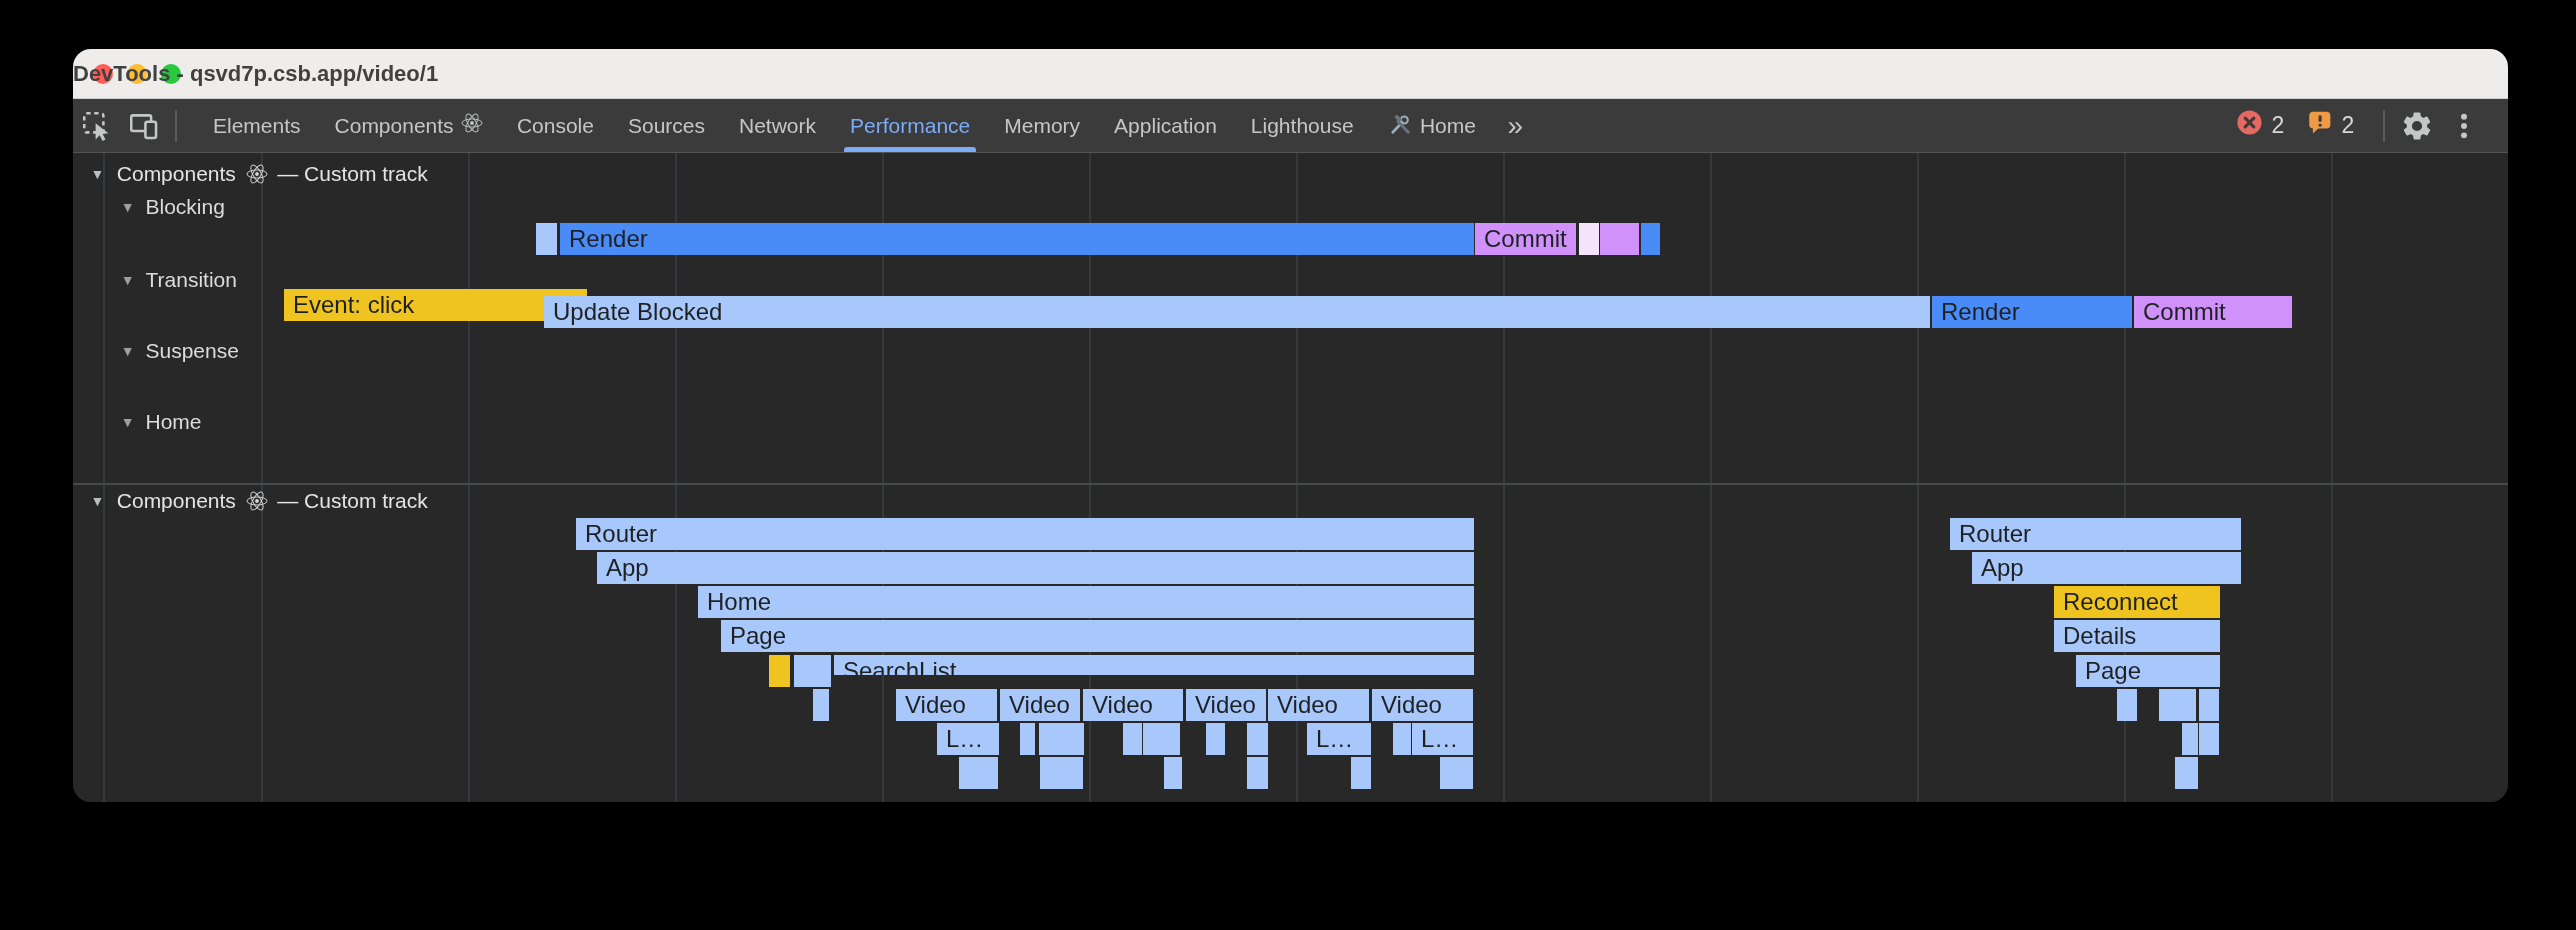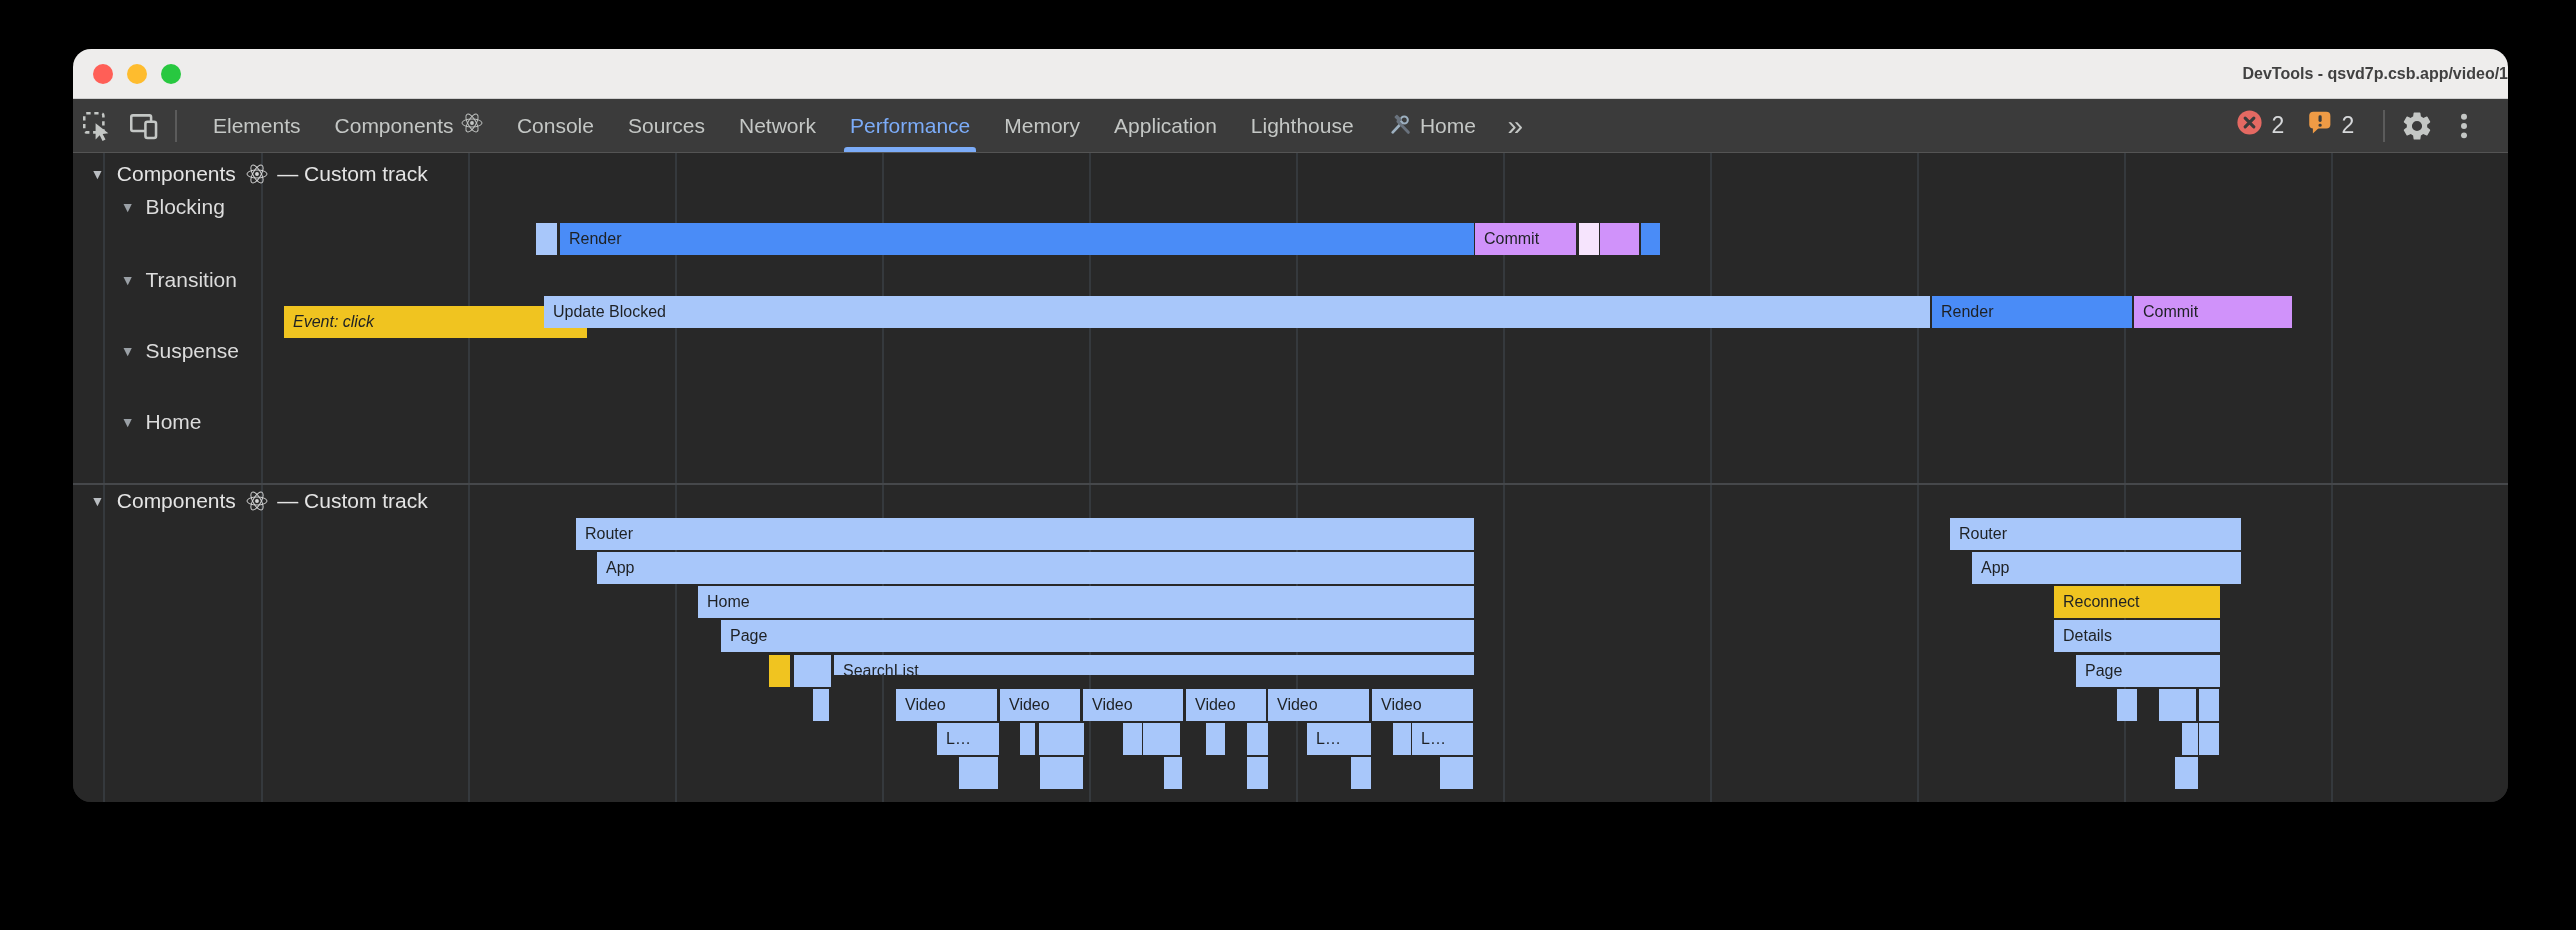--- a/index.html
+++ b/index.html
@@ -4,22 +4,22 @@
 <style>
   html,body{margin:0;padding:0;background:#000;}
   body{width:2576px;height:930px;position:relative;overflow:hidden;
        font-family:"Liberation Sans","DejaVu Sans",sans-serif;}
   .window{position:absolute;left:73px;top:49px;width:2435px;height:753px;
           border-radius:18px;overflow:hidden;background:#282828;}
   
   .titlebar{position:relative;height:49px;background:#eeedec;border-bottom:0.8px solid #cfcfcf;}
   .traffic{position:absolute;left:19.5px;top:0;height:49px;display:flex;align-items:center;gap:14px;}
   .tl{width:20px;height:20px;border-radius:50%;display:inline-block;}
-  .title{position:absolute;left:0;right:0;top:0;height:49px;line-height:49px;text-align:right;
-         font-size:16px;font-weight:700;color:#414141;}
+  .title{position:absolute;left:0;right:0;top:0;height:49px;line-height:49px;text-align:left;
+         font-size:22px;font-weight:700;color:#414141;}
   
   .toolbar{position:relative;height:53px;background:#3b3b3b;border-bottom:0.8px solid #545454;
            display:flex;align-items:center;color:#c4c7c5;}
   .tb-icon{display:flex;align-items:center;justify-content:center;width:47px;height:47px;flex:0 0 auto;}
   .tb-icon svg{display:block;}
   .tb-sep{width:1.6px;height:32px;background:#5b5b5b;margin:0 8px;flex:0 0 auto;}
   .tabs{display:flex;align-items:center;height:100%;margin-left:11.4px;flex:0 0 auto;}
   .tab{position:relative;height:100%;display:flex;align-items:center;padding:0 17px;
        font-size:21px;color:#c4c7c5;white-space:nowrap;cursor:default;}
   .tab .atom{margin-left:7.3px;}
@@ -35,21 +35,21 @@
      background-image:repeating-linear-gradient(to right,#35393d 0 1.6px,transparent 1.6px 207px);
      background-position:188px 0;}
   .hsep{position:absolute;left:0;width:100%;height:1.6px;background:#46484b;}
   .track-header{position:absolute;display:flex;align-items:center;gap:9.7px;height:28px;
      color:#e4e4e4;font-size:21px;white-space:nowrap;}
   .tri{font-size:14px;color:#b9bdc1;width:19.5px;text-align:center;flex:0 0 auto;}
   .lane-label{position:absolute;display:flex;align-items:center;gap:8px;height:26px;
      color:#dcdcdc;font-size:21px;white-space:nowrap;}
   .lane-label .tri{color:#9aa0a6;}
   .atom-badge{color:#d5d5d5;display:inline-flex;align-items:center;}
-  .bar{position:absolute;height:32px;line-height:32px;font-size:16px;color:#1e2124;
+  .bar{position:absolute;height:32px;line-height:32px;font-size:24px;color:#1e2124;
        overflow:hidden;white-space:nowrap;box-sizing:border-box;padding-left:9px;}
   .bar.nolabel{padding-left:0;}
 </style>
 </head>
 <body>
 
 <div class="window">
 
   <div class="titlebar">
     <div class="traffic">
@@ -183,21 +183,21 @@
         <div class="bar nolabel" style="left: 463px; top: 70px; width: 21px; height: 32px; background: rgb(168, 199, 250);"></div>
         <div class="bar" style="left: 487px; top: 70px; width: 914px; height: 32px; background: rgb(74, 140, 247);">Render</div>
         <div class="bar" style="left: 1402px; top: 70px; width: 101px; height: 32px; background: rgb(208, 146, 250);">Commit</div>
         <div class="bar nolabel" style="left: 1506px; top: 70px; width: 19.5px; height: 32px; background: rgb(246, 228, 253);"></div>
         <div class="bar nolabel" style="left: 1527px; top: 70px; width: 39px; height: 32px; background: rgb(208, 146, 250);"></div>
         <div class="bar nolabel" style="left: 1568px; top: 70px; width: 18.7px; height: 32px; background: rgb(74, 140, 247);"></div>
         <div class="lane-label" style="left: 45px; top: 114px;">
           <span class="tri">▼</span>
           <span>Transition</span>
         </div>
-        <div class="bar" style="left: 211px; top: 153px; width: 303px; height: 32px; background: rgb(240, 196, 32); font-style: italic;">Event: click</div>
+        <div class="bar" style="left: 211px; top: 136px; width: 303px; height: 32px; background: rgb(240, 196, 32);">Event: click</div>
         <div class="bar" style="left: 471px; top: 143px; width: 1386px; height: 32px; background: rgb(168, 199, 250);">Update Blocked</div>
         <div class="bar" style="left: 1859px; top: 143px; width: 200px; height: 32px; background: rgb(74, 140, 247);">Render</div>
         <div class="bar" style="left: 2061px; top: 143px; width: 158px; height: 32px; background: rgb(208, 146, 250);">Commit</div>
         <div class="lane-label" style="left: 45px; top: 185px;">
           <span class="tri">▼</span>
           <span>Suspense</span>
         </div>
         <div class="lane-label" style="left: 45px; top: 256px;">
           <span class="tri">▼</span>
           <span>Home</span>

